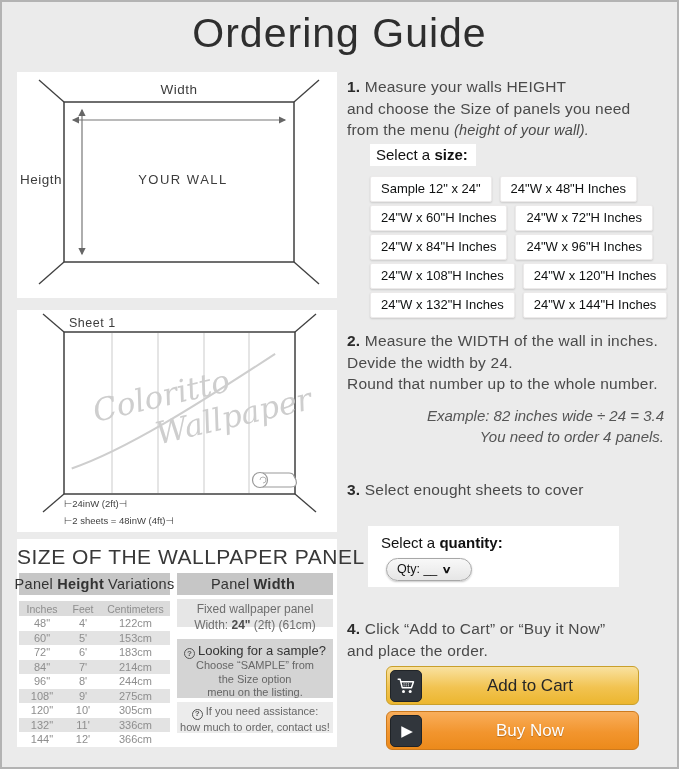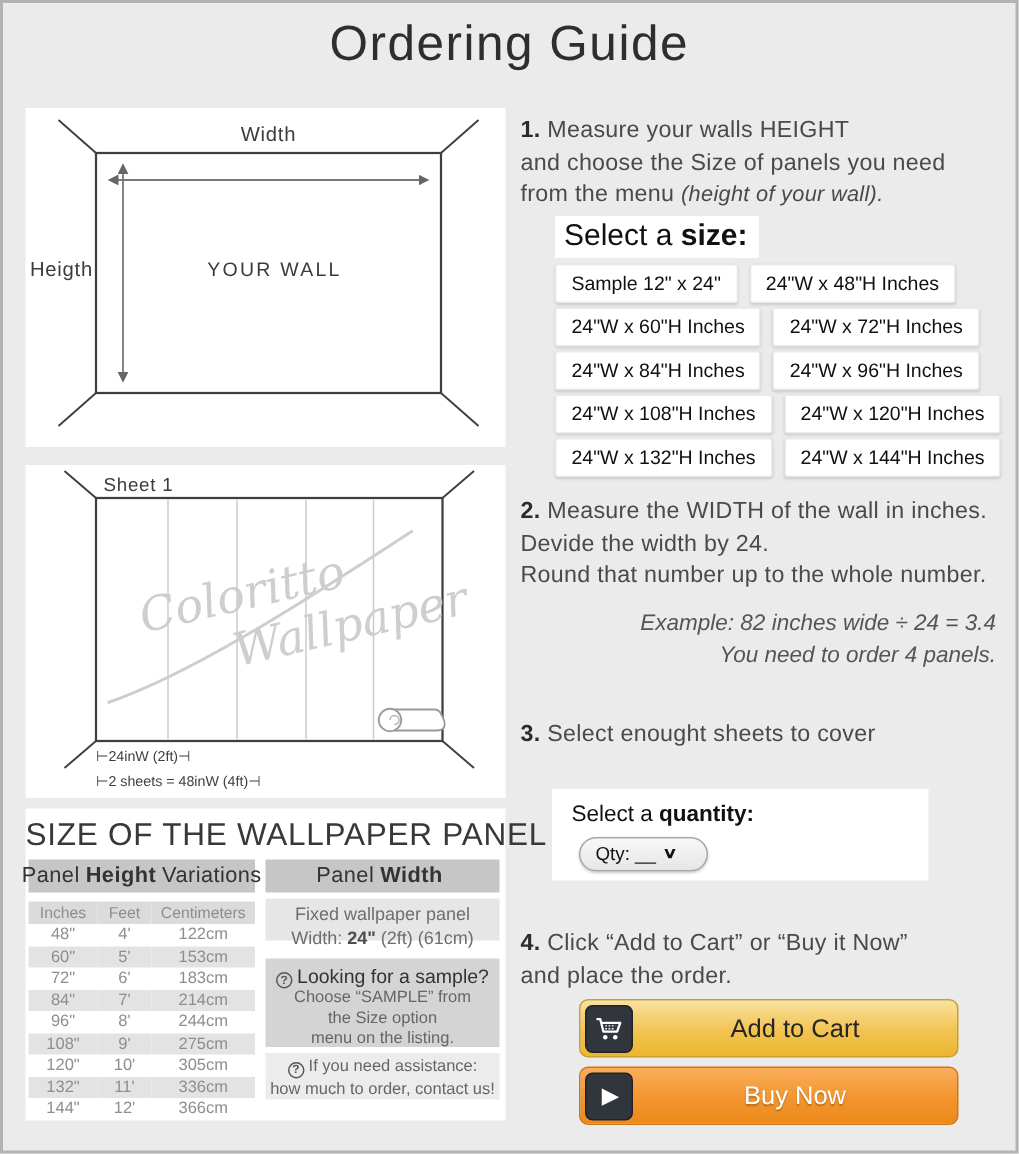--- a/index.html
+++ b/index.html
@@ -6,38 +6,38 @@
   body { background:#fff; }
   .page {
     position:relative; width:679px; height:769px;
     background:#ebebeb; border:2px solid #b3b3b3;
     font-family:"Liberation Sans", sans-serif;
     overflow:hidden;
   }
   .thin { font-weight:300; color:#4a4a4a; letter-spacing:0.2px; }
   .title {
     position:absolute; top:8px; left:0; width:100%;
-    text-align:center; font-size:33px; font-weight:300;
+    text-align:center; font-size:41px; font-weight:300;
     color:#2e2e2e; letter-spacing:1px;
   }
   .panel { position:absolute; background:#ffffff; }
   .panel-1 { left:15px; top:70px;  width:320px; height:226px; }
   .panel-2 { left:15px; top:308px; width:320px; height:222px; }
   .panel-3 { left:15px; top:537px; width:320px; height:208px; }
 
   
   .step { position:absolute; left:345px; width:332px; font-size:15.5px; line-height:21.5px; }
   .step b { font-weight:700; color:#2b2b2b; }
   .step .it { font-style:italic; font-size:14.5px; }
   .step-1 { top:74px; } .step-2 { top:328px; } .step-3 { top:477px; } .step-4 { top:616px; }
 
   .select-chip {
     position:absolute; left:368px; top:142px;
     background:#fff; padding:2px 8px 3px 6px;
-    font-size:20px; color:#111;
+    font-size:15px; color:#111;
   }
   .select-chip b { font-weight:700; }
 
   .size-grid { position:absolute; left:368px; top:174px; width:300px; }
   .size-row { display:flex; gap:8px; margin-bottom:3px; }
   .size-btn {
     background:#fff; border:1px solid #eceaea; border-radius:2px;
     box-shadow:0 1px 2px rgba(0,0,0,0.14);
     font-size:13px; color:#0f1111; padding:4px 10px 5px 10px;
     white-space:nowrap; cursor:pointer; text-align:center;

